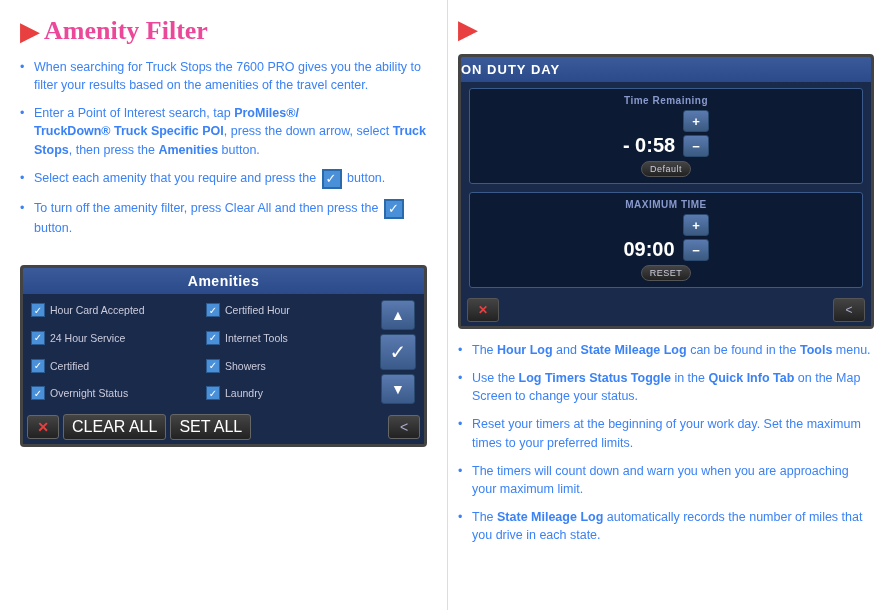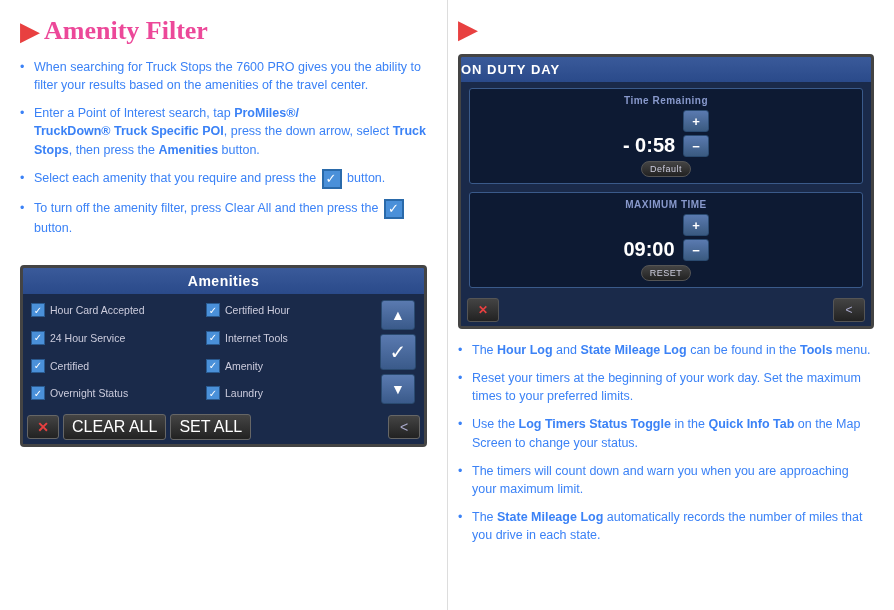--- a/index.html
+++ b/index.html
@@ -374,21 +374,21 @@
         <div class="amenity-item">
           <span class="amenity-check">✓</span>
           <span>Internet Tools</span>
         </div>
         <div class="amenity-item">
           <span class="amenity-check">✓</span>
           <span>Certified</span>
         </div>
         <div class="amenity-item">
           <span class="amenity-check">✓</span>
-          <span>Amenity</span>
+          <span>Showers</span>
         </div>
         <div class="amenity-item">
           <span class="amenity-check">✓</span>
           <span>Overnight Status</span>
         </div>
         <div class="amenity-item">
           <span class="amenity-check">✓</span>
           <span>Laundry</span>
         </div>
       </div>
@@ -444,24 +444,24 @@
       <div class="duty-foot-btn x">✕</div>
       <div class="duty-foot-btn nav">&lt;</div>
     </div>
   </div>
 
   <ul class="bullet-list">
     <li>
       <span>The <b>Hour Log</b> and <b>State Mileage Log</b> can be found in the <b>Tools</b> menu.</span>
     </li>
     <li>
+      <span>Use the <b>Log Timers Status Toggle</b> in the <b>Quick Info Tab</b> on the Map Screen to change your status.</span>
+    </li>
+    <li>
       <span>Reset your timers at the beginning of your work day. Set the maximum times to your preferred limits.</span>
-    </li>
-    <li>
-      <span>Use the <b>Log Timers Status Toggle</b> in the <b>Quick Info Tab</b> on the Map Screen to change your status.</span>
     </li>
     <li>
       <span>The timers will count down and warn you when you are approaching your maximum limit.</span>
     </li>
     <li>
       <span>The <b>State Mileage Log</b> automatically records the number of miles that you drive in each state.</span>
     </li>
   </ul>
 </div>
 

